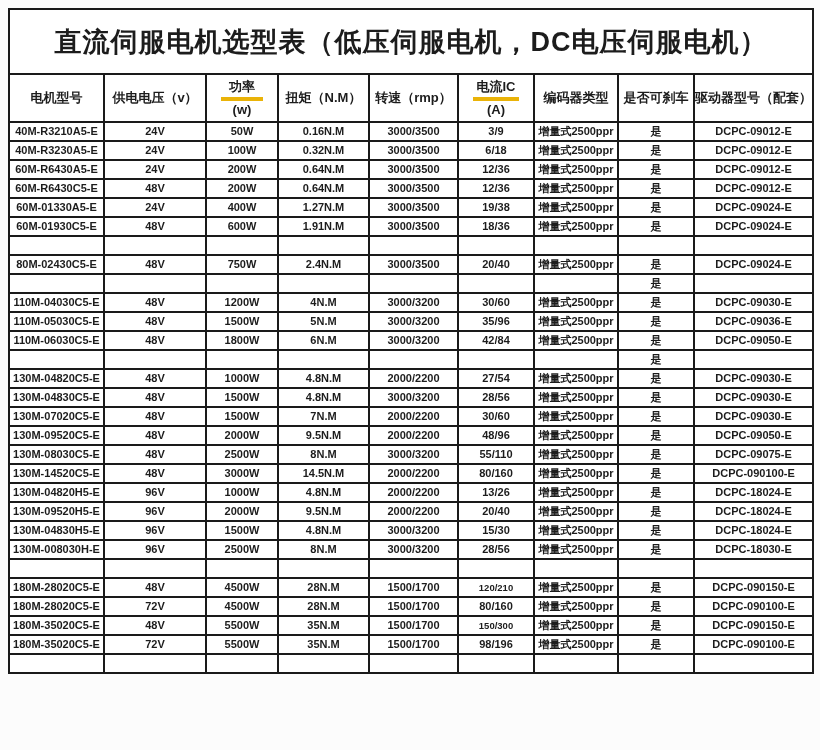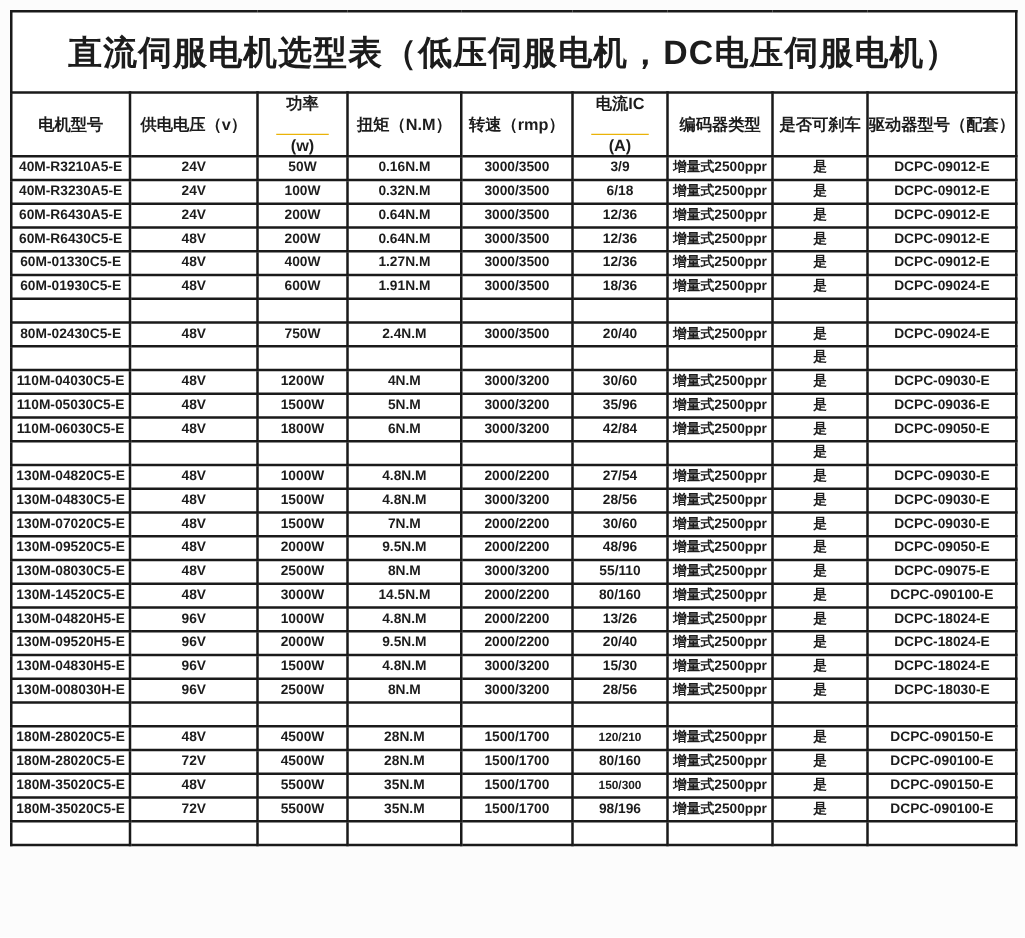--- a/index.html
+++ b/index.html
@@ -38,22 +38,22 @@
     letter-spacing: 1px;
   }
   th {
     height: 46px;
     font-size: 13px;
     font-weight: 700;
   }
   th .l1 { display: block; line-height: 16px; }
   th.twoline .l1 {
     margin: 0 14px;
-    padding-bottom: 16px;
-    border-bottom: 1px solid #eab308;
+    padding-bottom: 2px;
+    border-bottom: 4px solid #eab308;
   }
   th.twoline .l2 {
     display: block;
     line-height: 15px;
     padding-top: 1px;
     font-weight: 700;
   }
   tbody td {
     height: 17px;
     font-size: 11px;
@@ -153,29 +153,29 @@
           <td>48V</td>
           <td>200W</td>
           <td>0.64N.M</td>
           <td>3000/3500</td>
           <td>12/36</td>
           <td>增量式2500ppr</td>
           <td>是</td>
           <td>DCPC-09012-E</td>
         </tr>
         <tr>
-          <td>60M-01330C5-E</td>
-          <td>48V</td>
+          <td>60M-01330A5-E</td>
+          <td>24V</td>
           <td>400W</td>
           <td>1.27N.M</td>
           <td>3000/3500</td>
-          <td>12/36</td>
-          <td>增量式2500ppr</td>
-          <td>是</td>
-          <td>DCPC-09012-E</td>
+          <td>19/38</td>
+          <td>增量式2500ppr</td>
+          <td>是</td>
+          <td>DCPC-09024-E</td>
         </tr>
         <tr>
           <td>60M-01930C5-E</td>
           <td>48V</td>
           <td>600W</td>
           <td>1.91N.M</td>
           <td>3000/3500</td>
           <td>18/36</td>
           <td>增量式2500ppr</td>
           <td>是</td>

